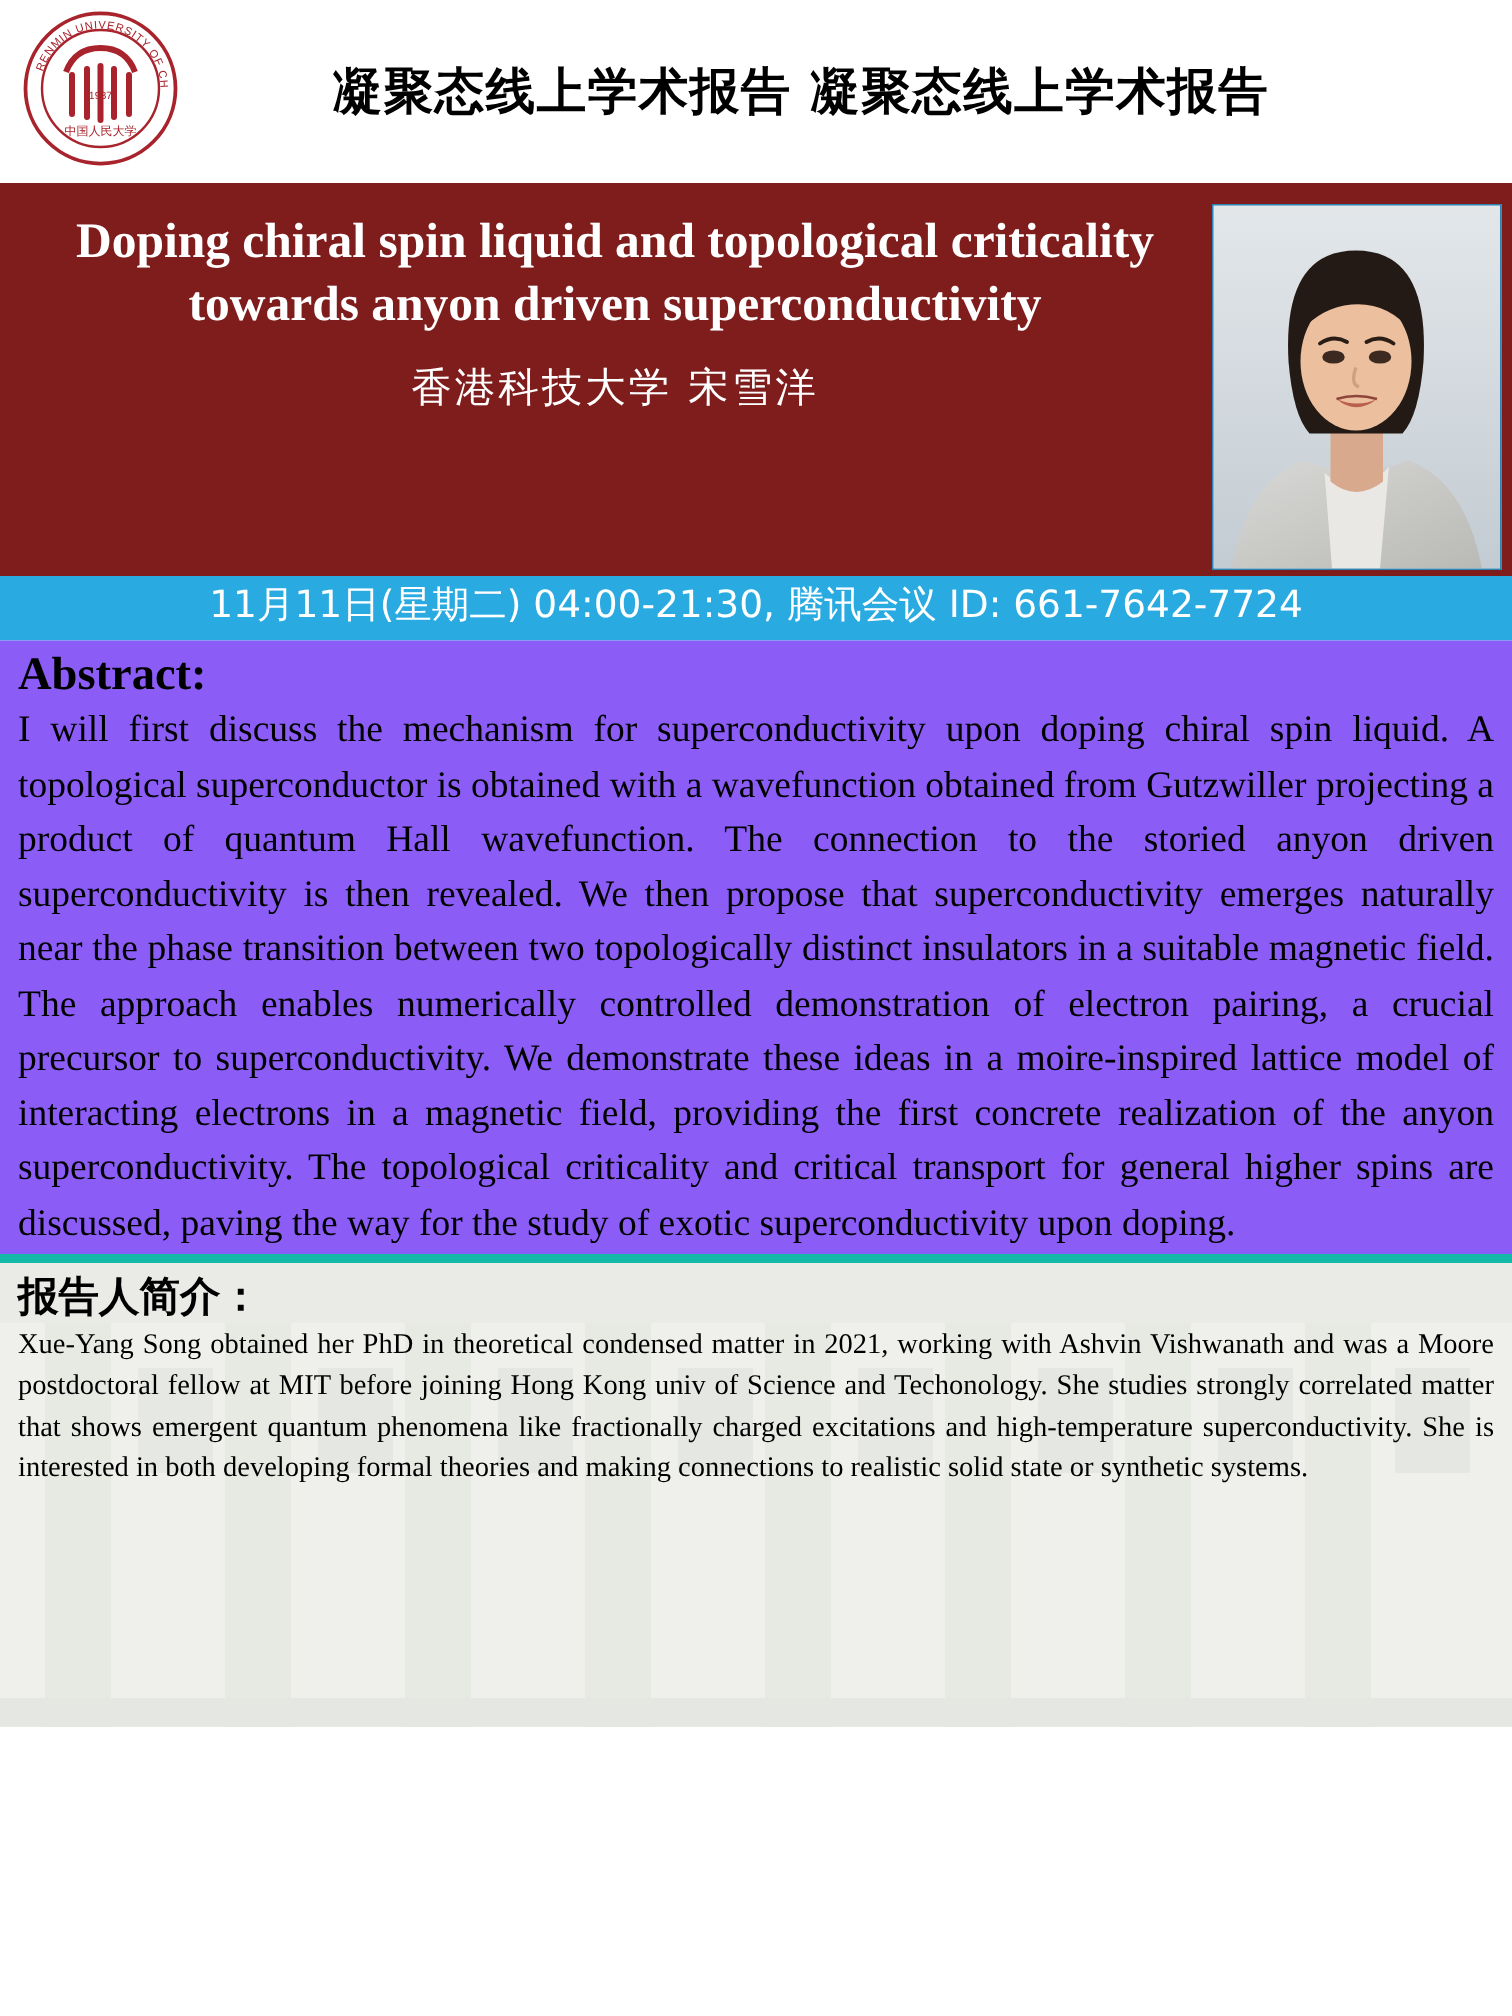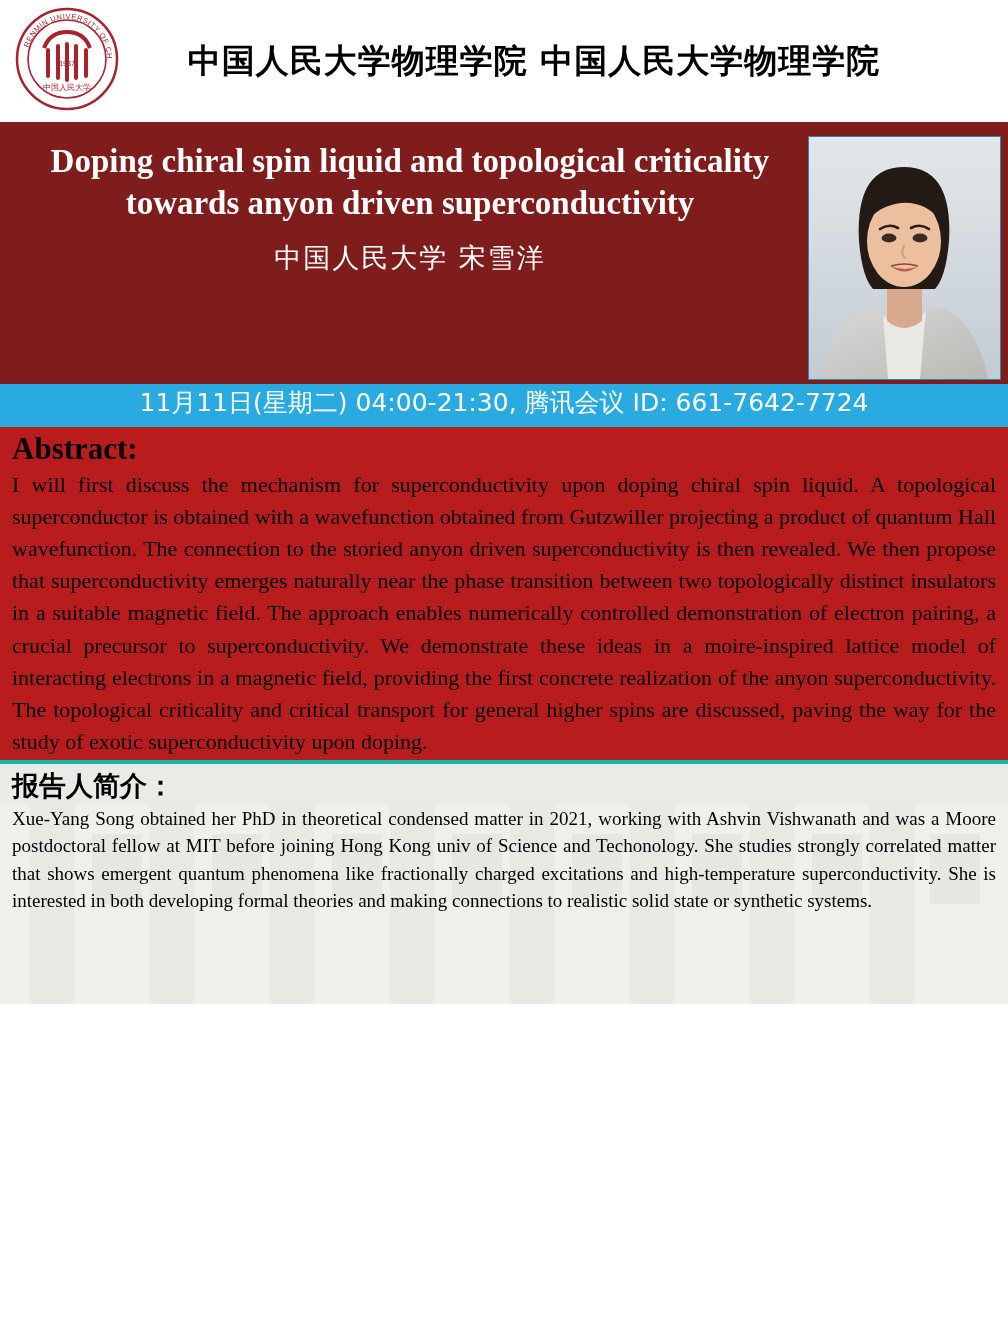--- a/index.html
+++ b/index.html
@@ -101,45 +101,45 @@
     padding: 2px 0 8px 0;
   }
   .datestrip .txt {
     font-family: "DejaVu Sans", sans-serif;
     font-size: 25px;
     color: #ffffff;
   }
 
   
   .abstract-wrap {
-    background: #b91c1c;
+    background: #8b5cf6;
     padding: 4px 12px 2px 12px;
   }
   .abstract-head {
     font-family: "Liberation Serif", serif;
     font-weight: bold;
     font-size: 31px;
     color: #000;
     margin: 0 0 2px 0;
   }
   .abstract-body {
     font-family: "Liberation Serif", serif;
-    font-size: 22px;
+    font-size: 25px;
     line-height: 1.46;
     text-align: justify;
     text-justify: inter-word;
     color: #000;
   }
 
   
   .bio-wrap {
     position: relative;
-    height: 244px;
+    height: 315px;
     overflow: hidden;
-    border-top: 4px solid #14b8a6;
+    border-top: 6px solid #14b8a6;
   }
   .bio-bg {
     position: absolute;
     inset: 0;
     background:
       linear-gradient(180deg, rgba(238,240,236,0.92) 0%, rgba(233,236,231,0.92) 100%);
   }
   .bio-bg .bldg {
     position:absolute; inset:0;
   }
@@ -177,28 +177,28 @@
         <path d="M34 44 v26 M44 40 v32 M53 38 v36 M62 40 v32 M72 44 v26" stroke="#A8232B" stroke-width="4" fill="none" stroke-linecap="round"></path>
         <text x="53" y="60" text-anchor="middle" font-family="'Liberation Sans', sans-serif" font-size="7" fill="#A8232B">1937</text>
         <text x="53" y="84" text-anchor="middle" font-family="'DejaVu Sans', sans-serif" font-size="8" fill="#A8232B">中国人民大学</text>
         <path id="arcTop" d="M13 53 a40 40 0 0 1 80 0" fill="none"></path>
         <text font-family="'Liberation Sans', sans-serif" font-size="7.4" fill="#A8232B" letter-spacing="0.6">
           <textPath href="#arcTop" startOffset="9%">RENMIN UNIVERSITY OF CHINA</textPath>
         </text>
       </svg>
     </div>
     <div class="header-titles">
-      <div class="header-cn">中国人民大学物理学院 中国人民大学物理学院</div>
+      <div class="header-cn">凝聚态线上学术报告 凝聚态线上学术报告</div>
     </div>
   </div>
 
   <div class="banner">
     <div class="banner-inner">
       <div class="talk-title">Doping chiral spin liquid and topological criticality towards anyon driven superconductivity</div>
-      <div class="speaker-line">中国人民大学 宋雪洋</div>
+      <div class="speaker-line">香港科技大学 宋雪洋</div>
     </div>
     <div class="photo">
       <svg width="191" height="242" viewBox="0 0 191 242">
         <defs>
           <linearGradient id="bgg" x1="0" y1="0" x2="0" y2="1">
             <stop offset="0%" stop-color="#e3e7ea"></stop>
             <stop offset="100%" stop-color="#c3ccd3"></stop>
           </linearGradient>
           <linearGradient id="shirt" x1="0" y1="0" x2="1" y2="1">
             <stop offset="0%" stop-color="#d8d8d6"></stop>

